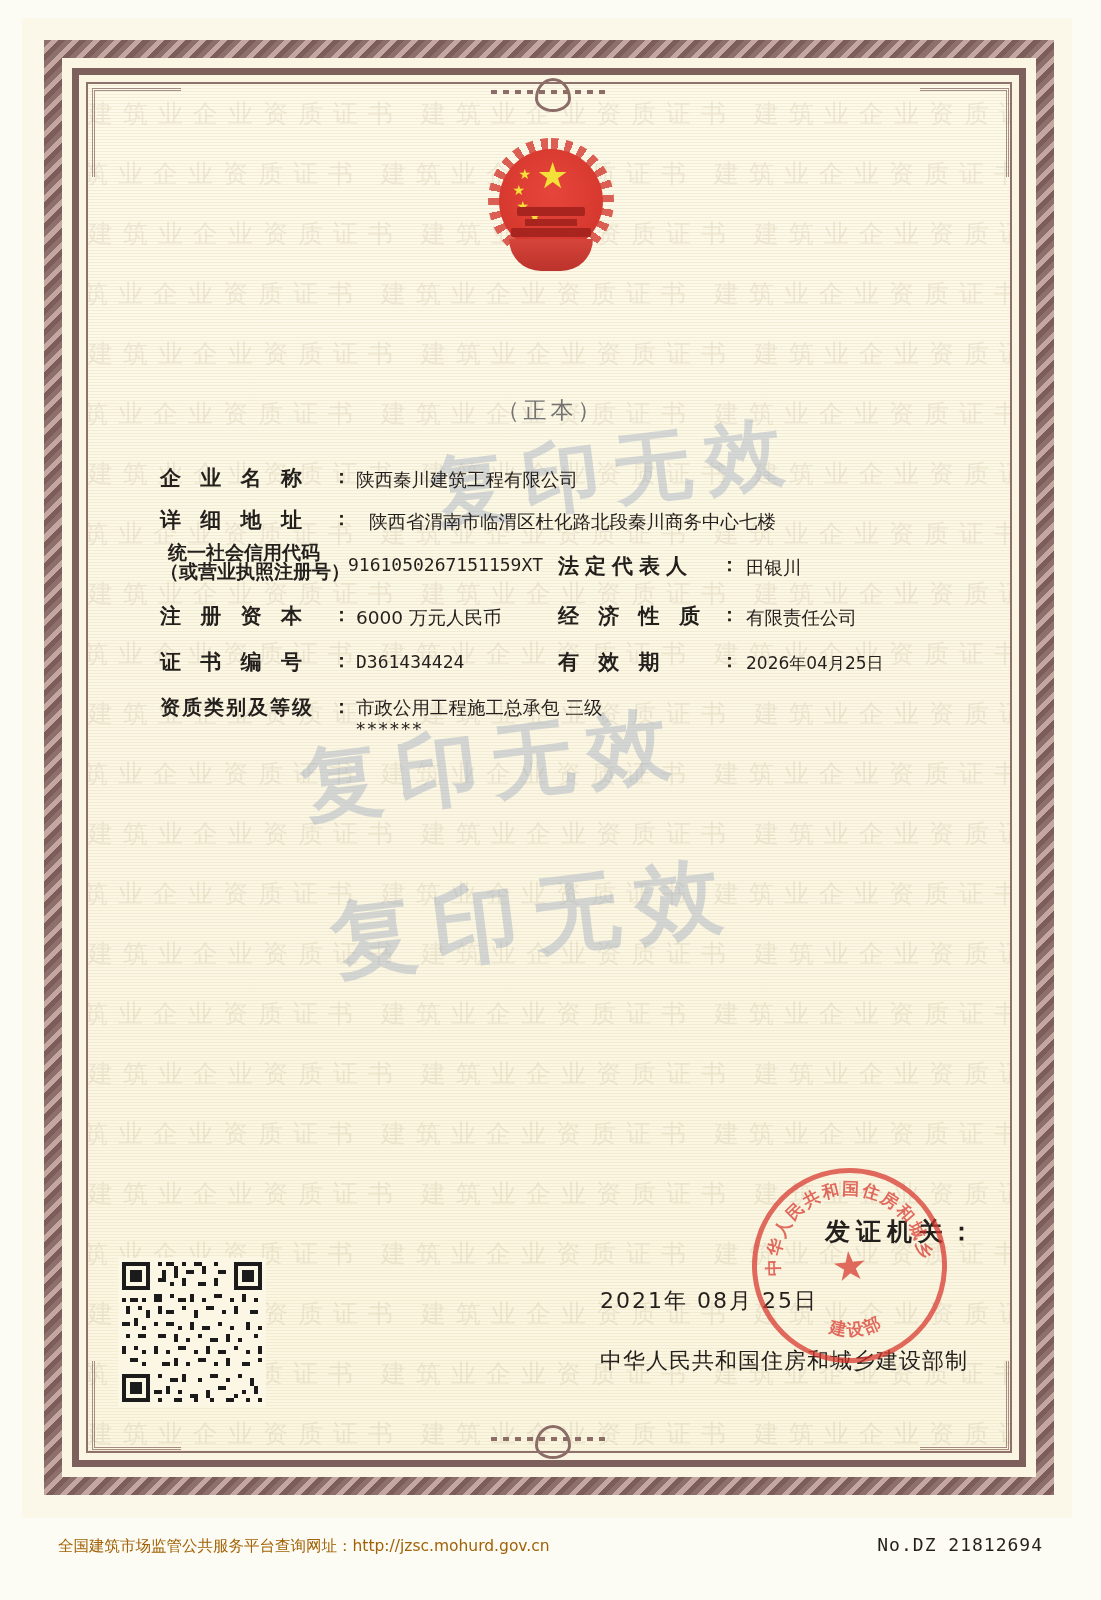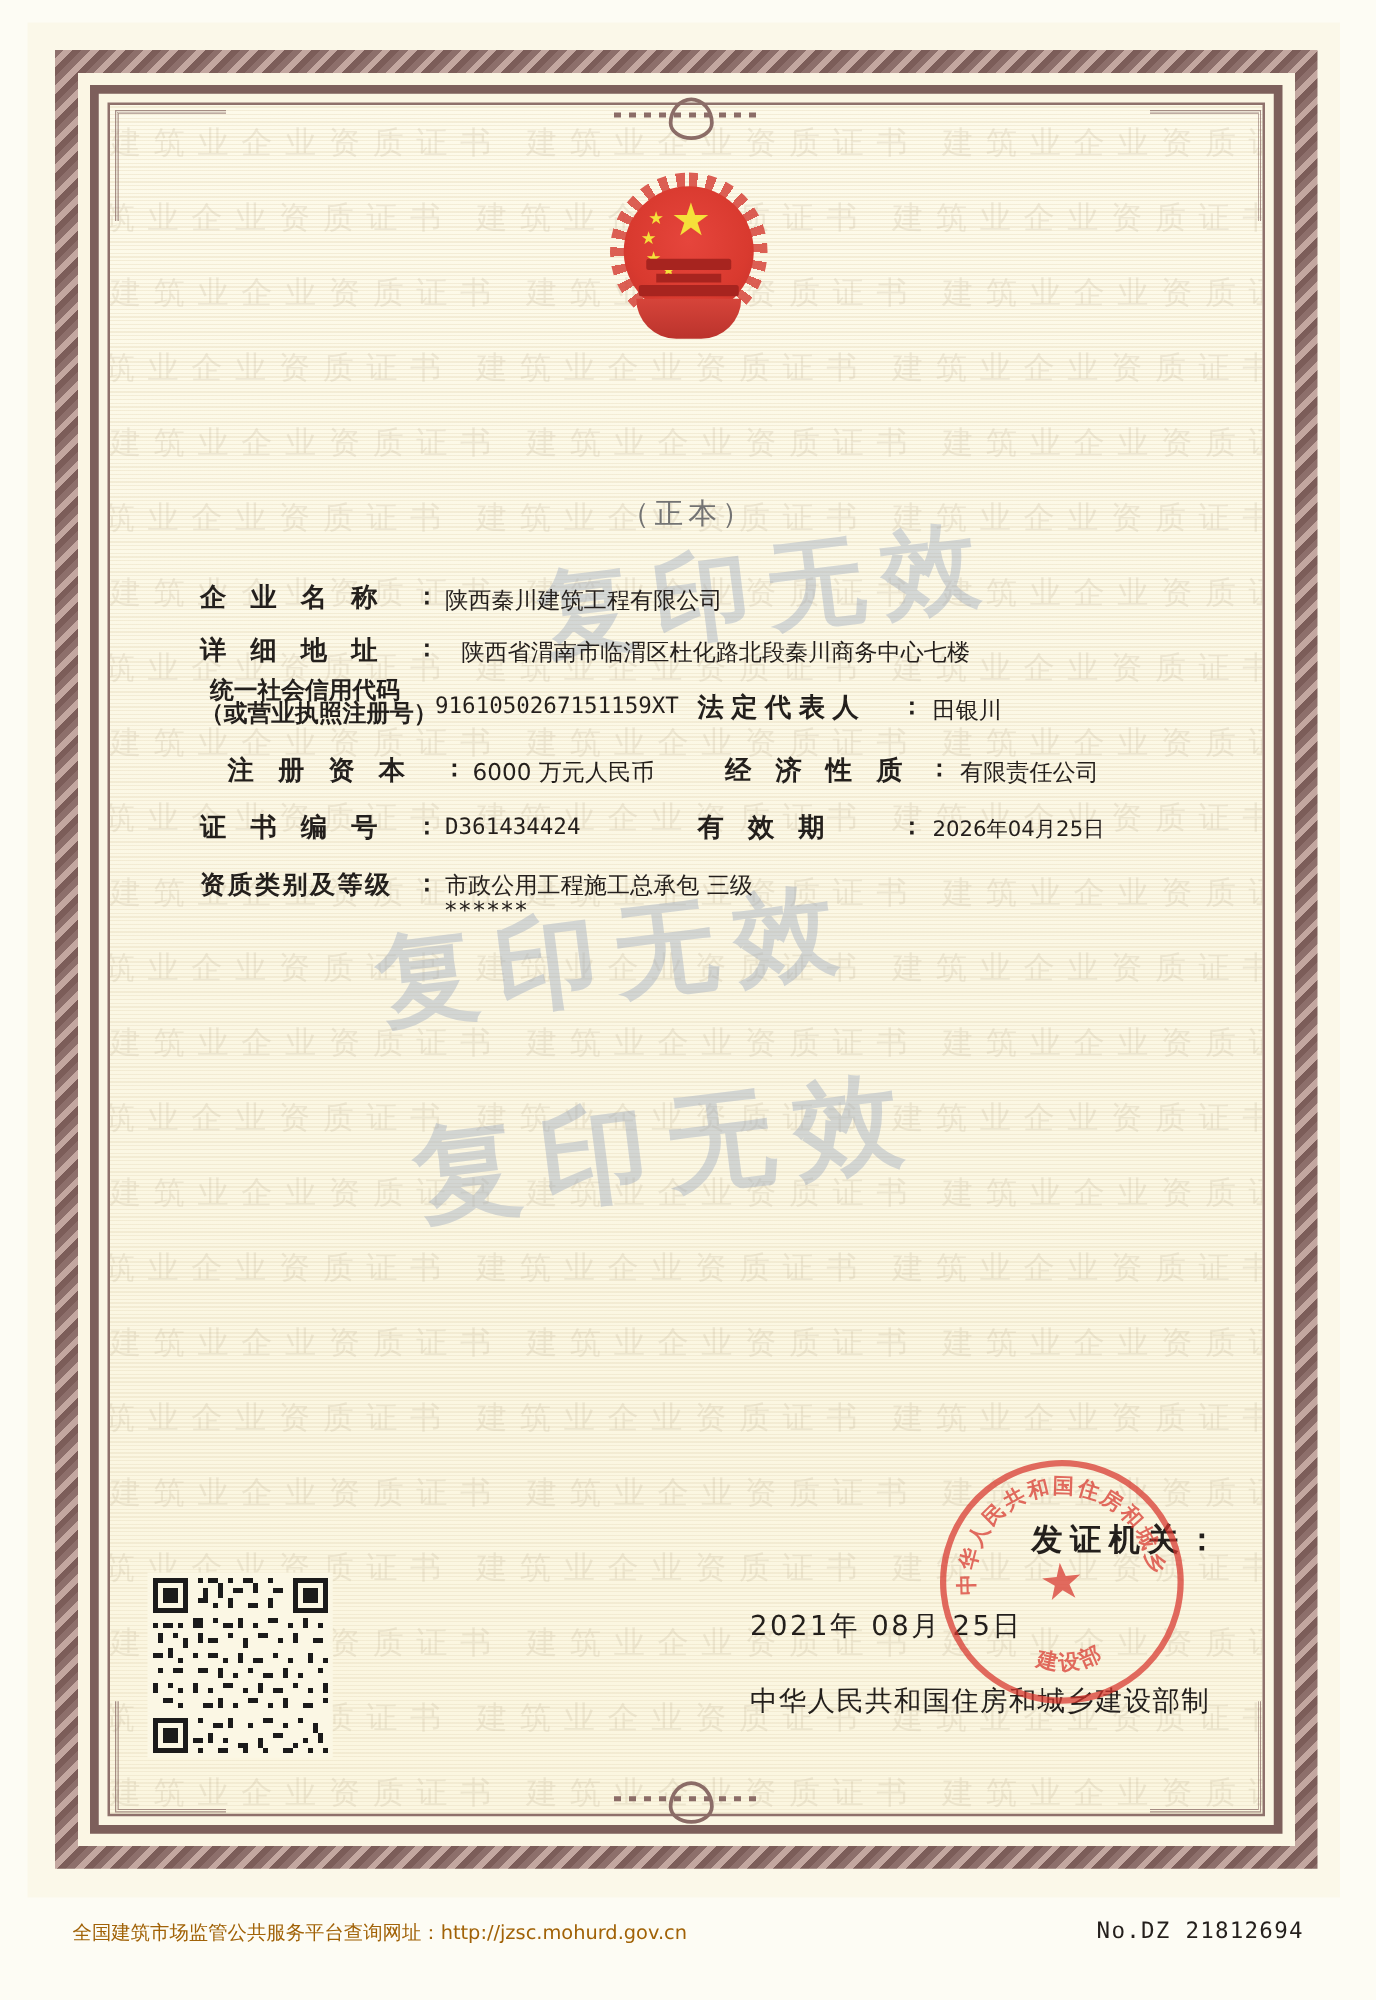--- a/index.html
+++ b/index.html
@@ -262,21 +262,21 @@
 
     <div class="frow" style="height:52px;">
       <span class="lbl small" style="left:8px;top:0px;">统一社会信用代码</span>
       <span class="lbl small" style="left:0px;top:19px;">（或营业执照注册号）</span>
       <span class="val mono" style="left:188px;top:10px;">9161050267151159XT</span>
       <span class="lbl" style="left:398px;top:8px;">法定代表人</span>
       <span class="lbl colon" style="left:560px;top:8px;letter-spacing:0;">：</span>
       <span class="val" style="left:586px;top:11px;">田银川</span>
     </div>
 
-    <div class="frow" style="height:46px;margin-left:22px;">
+    <div class="frow" style="height:46px;">
       <span class="lbl" style="left:0;top:6px;">注 册 资 本</span>
       <span class="lbl colon" style="left:172px;top:6px;letter-spacing:0;">：</span>
       <span class="val" style="left:196px;top:9px;">6000   万元人民币</span>
       <span class="lbl" style="left:398px;top:6px;">经 济 性 质</span>
       <span class="lbl colon" style="left:560px;top:6px;letter-spacing:0;">：</span>
       <span class="val" style="left:586px;top:9px;">有限责任公司</span>
     </div>
 
     <div class="frow" style="height:46px;">
       <span class="lbl" style="left:0;top:6px;">证 书 编 号</span>

